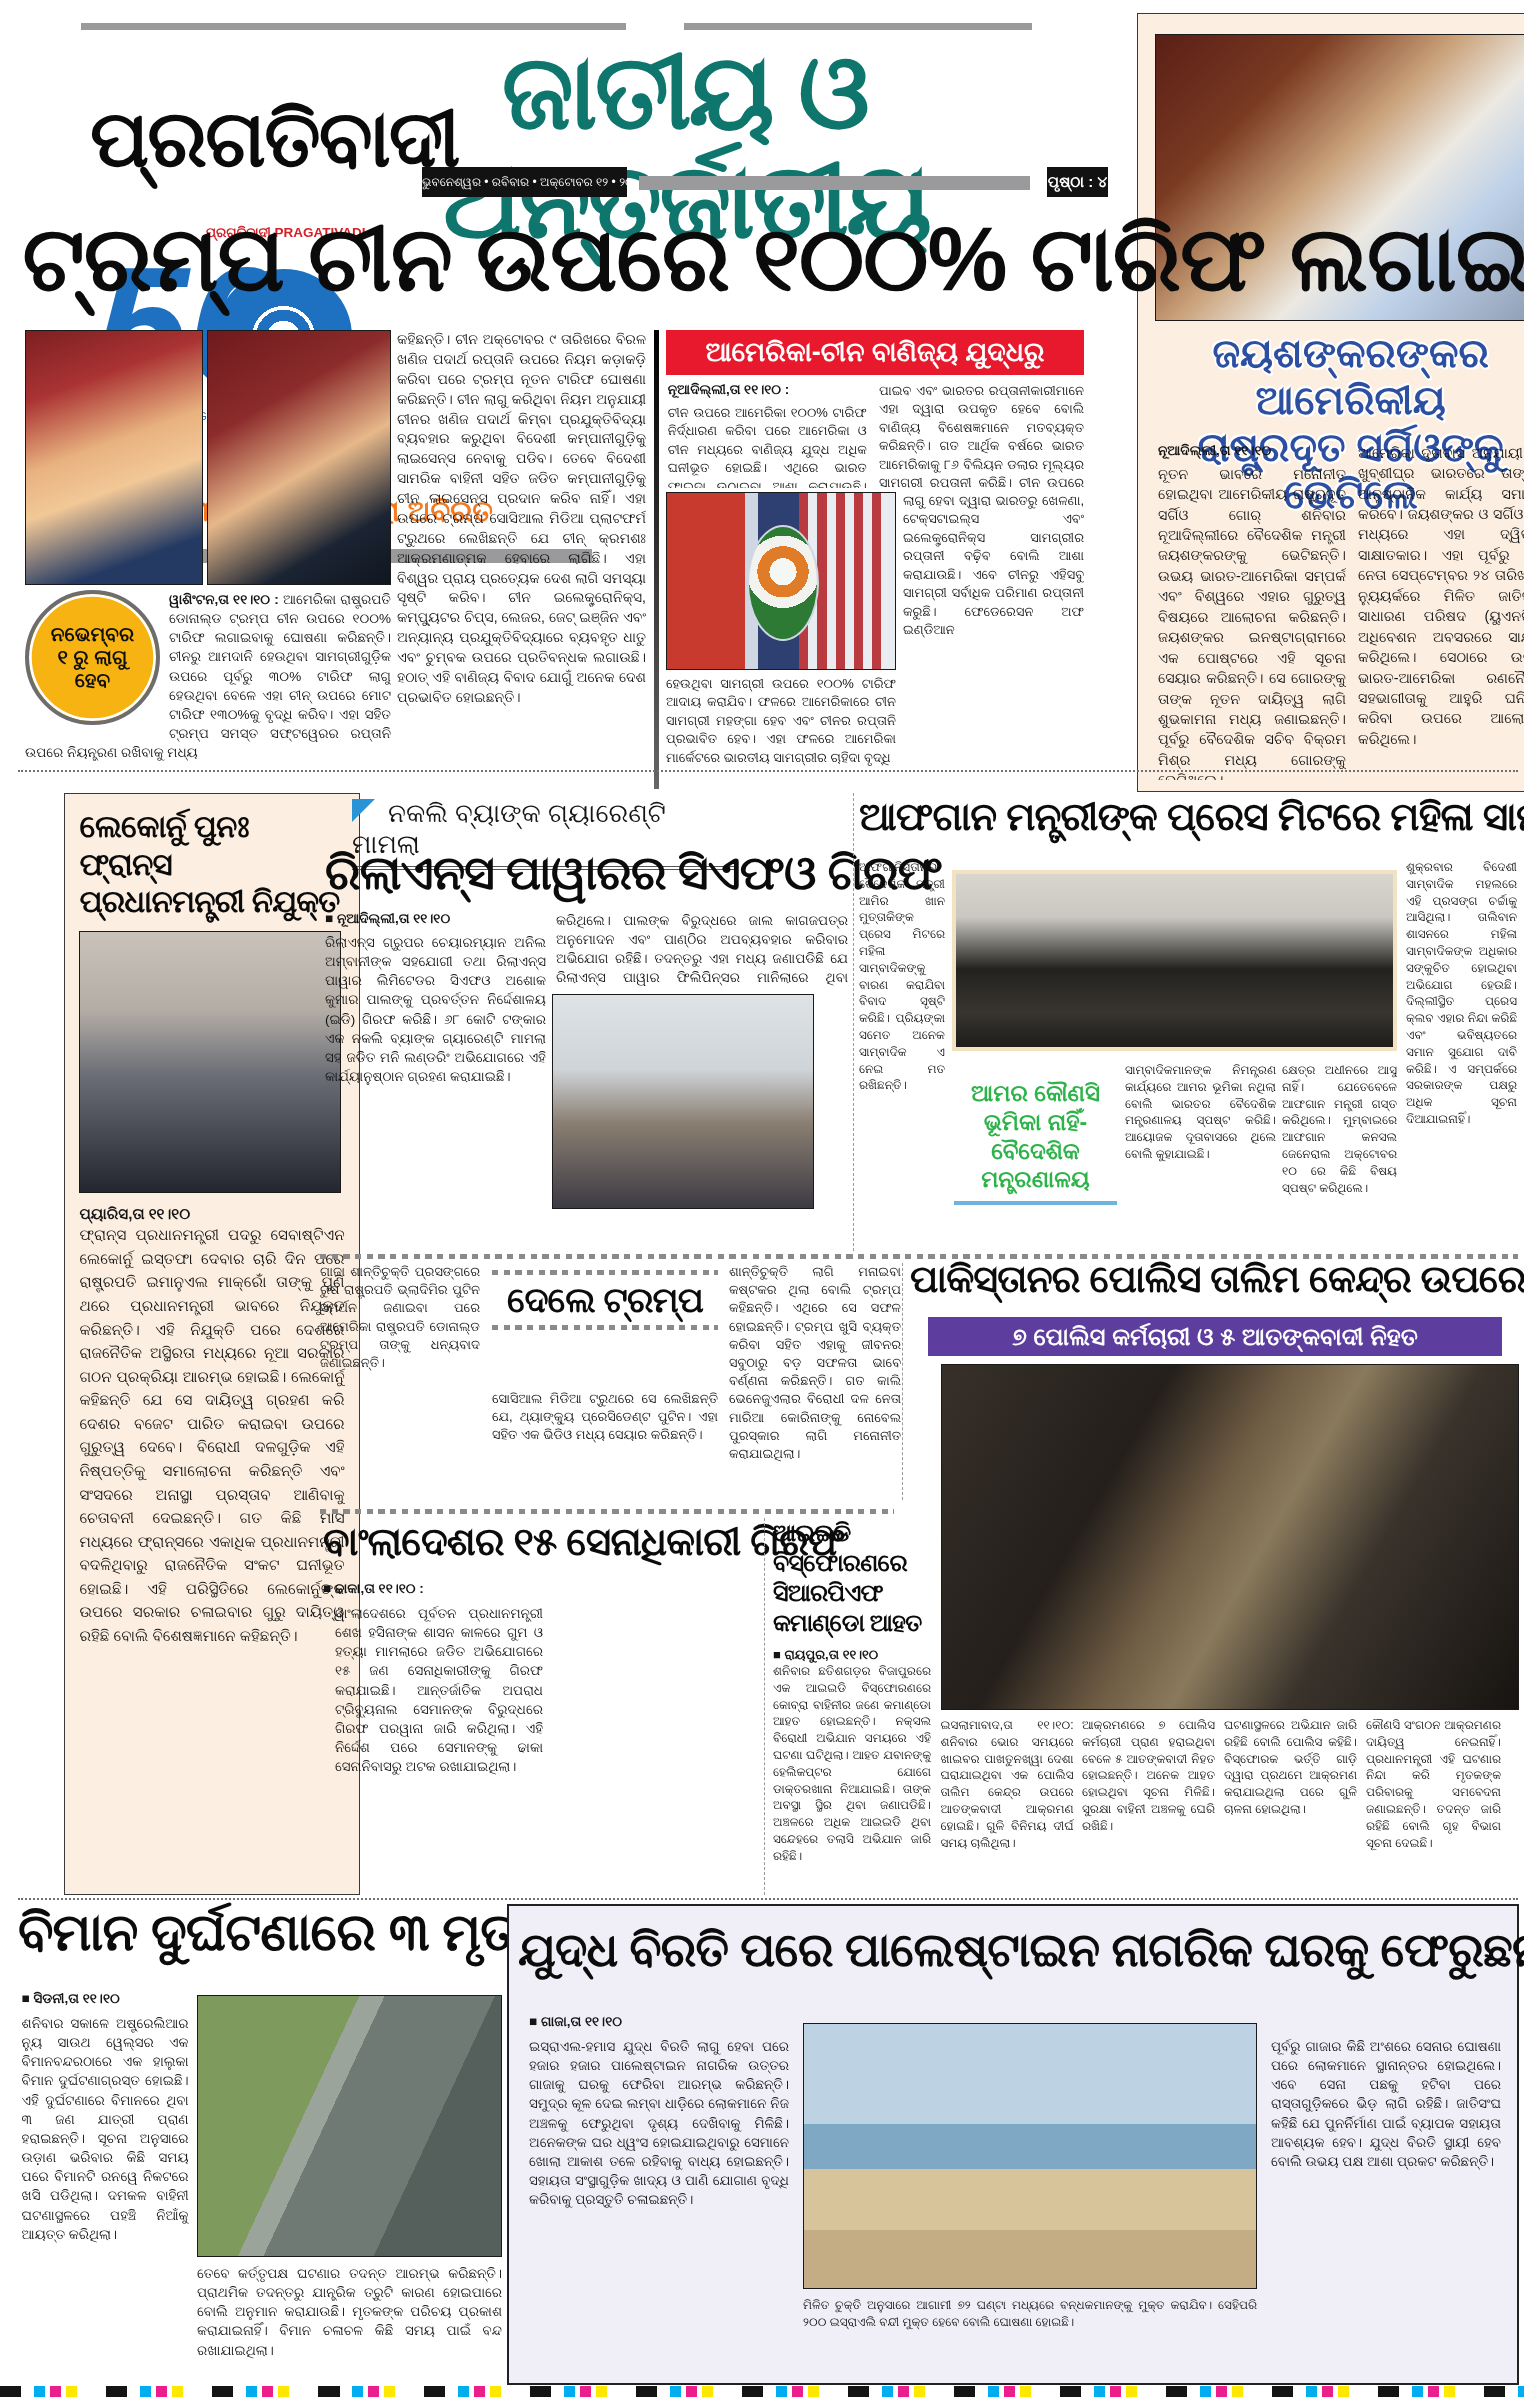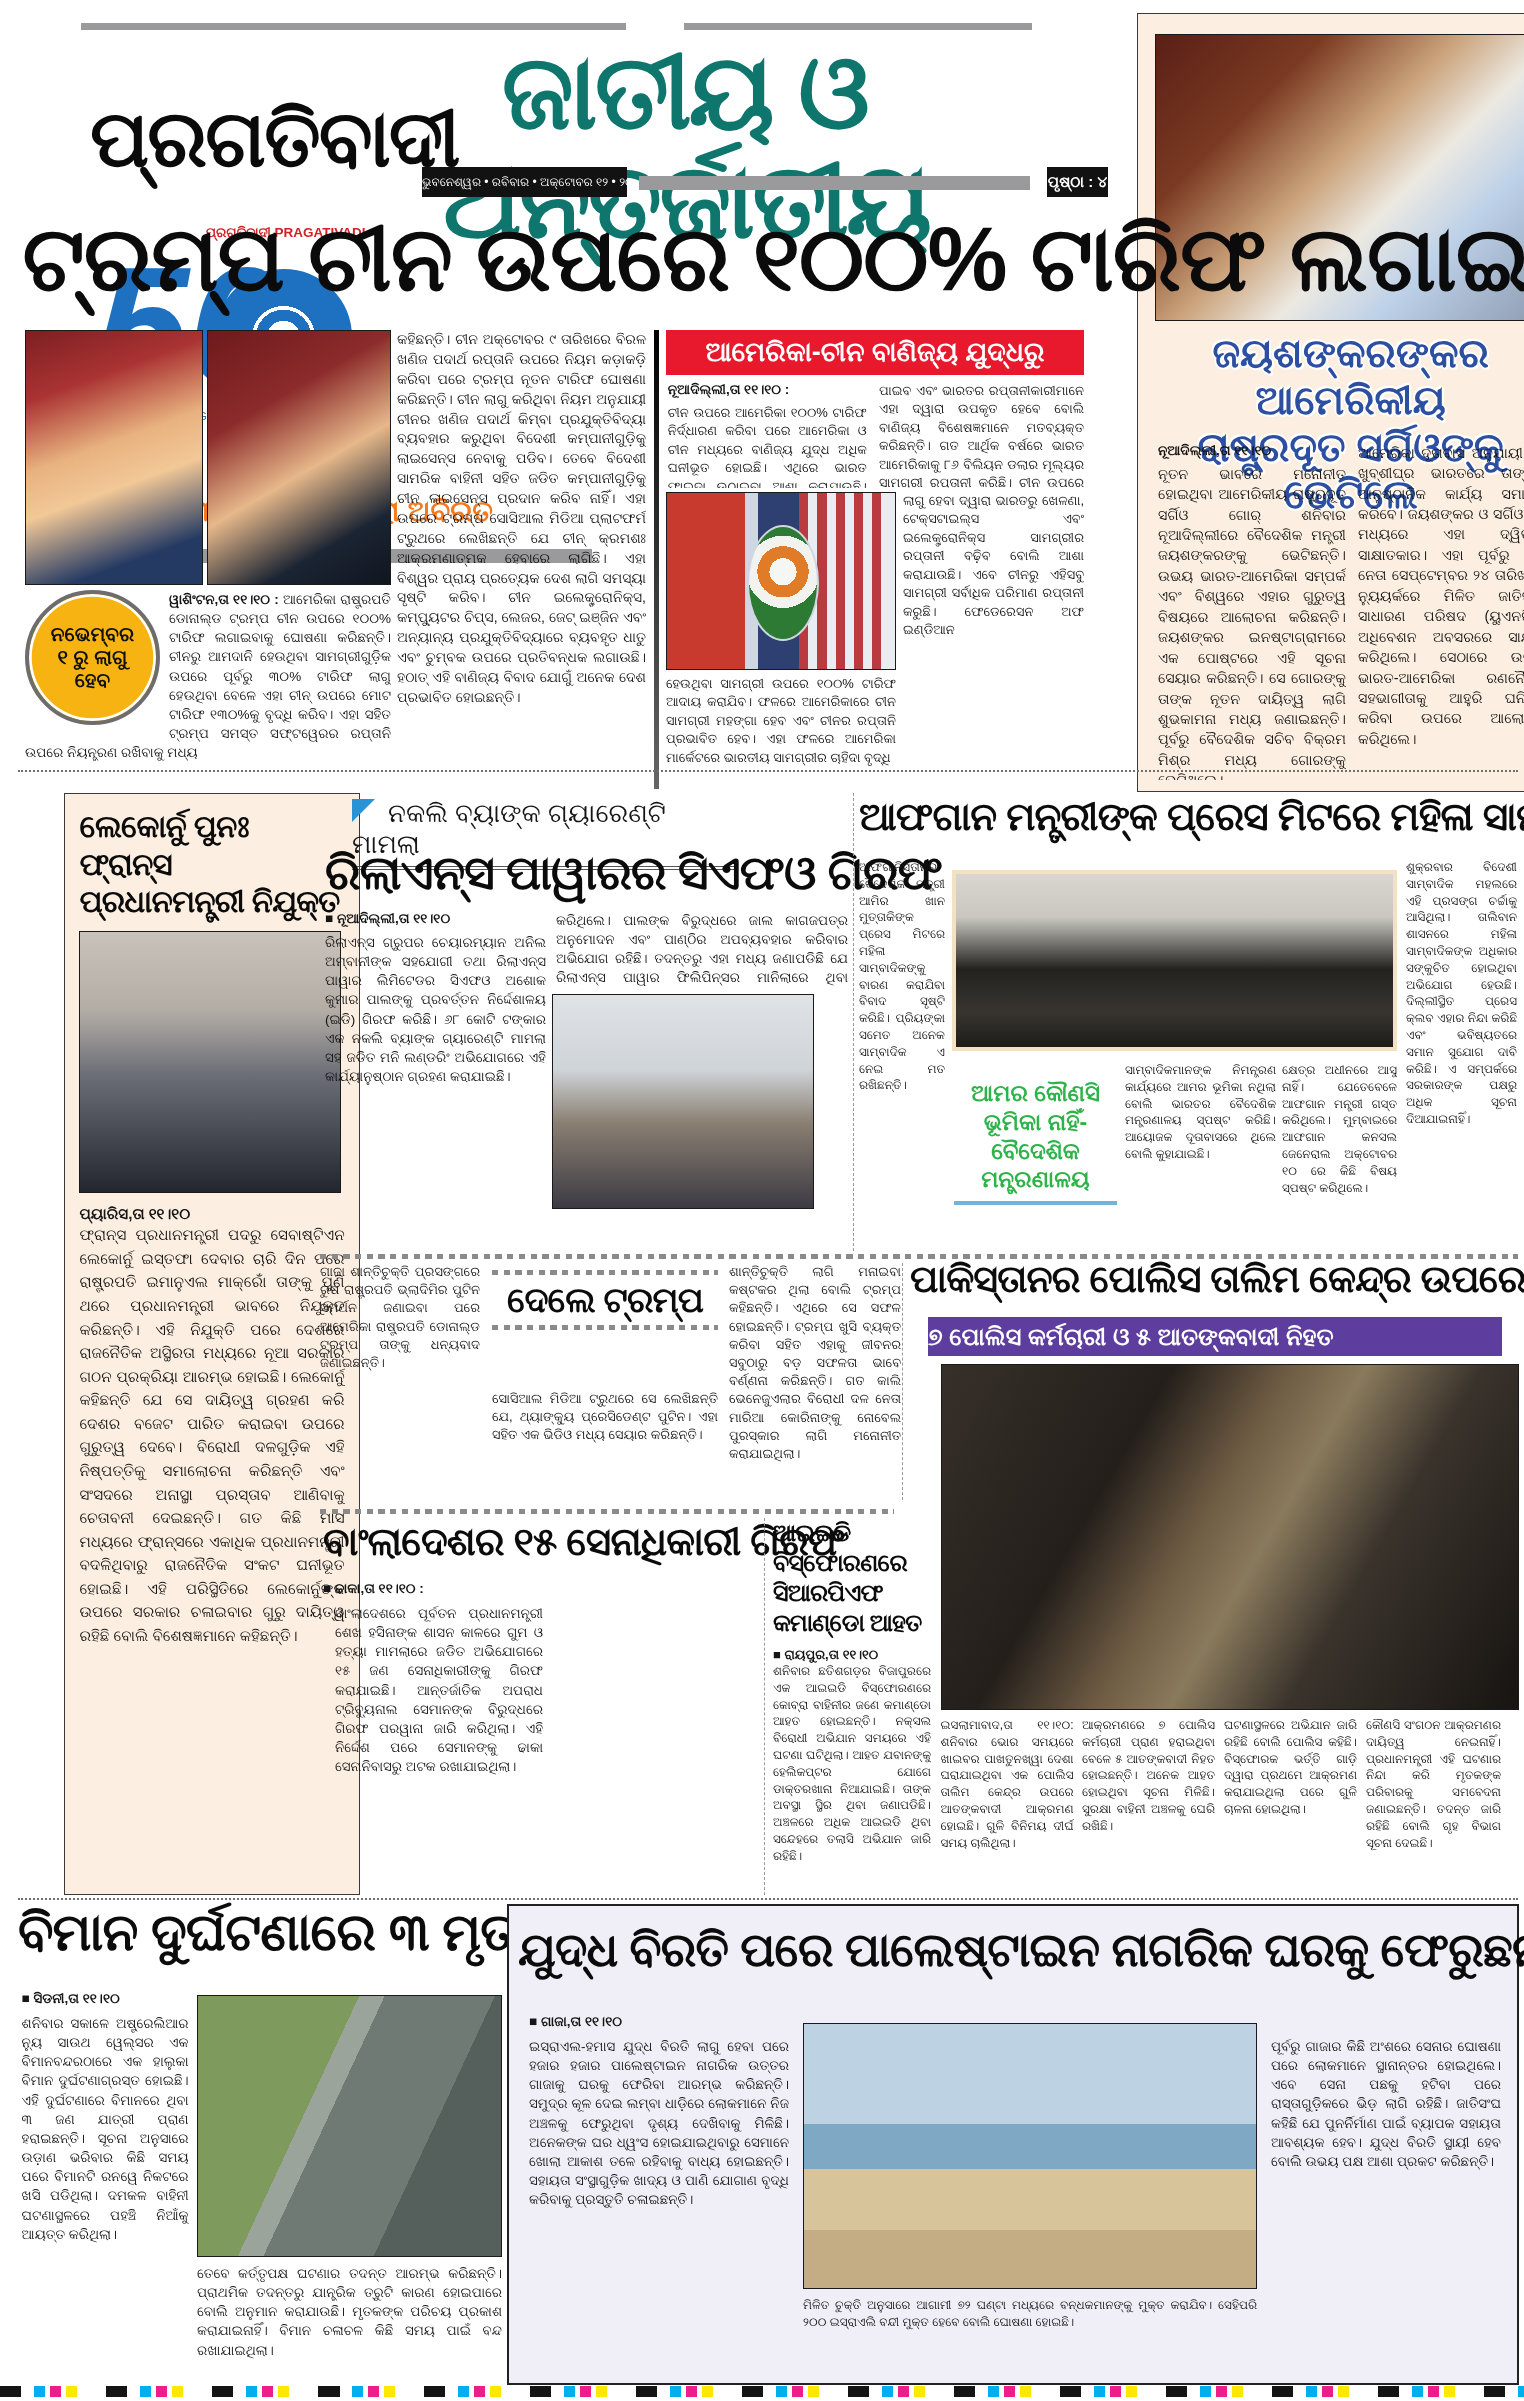--- a/index.html
+++ b/index.html
@@ -26,21 +26,21 @@
   .ph-flags:after{content:"";position:absolute;left:35%;top:18%;width:30%;height:64%;border-radius:50%;background:radial-gradient(circle at 50% 40%,#f4f7f4 0 18%,#e07b28 18% 34%,#f2f2ef 34% 48%,#2d7a34 48% 100%);border:2.7px solid #cfd8e2;}
   .ph-handshake{background:linear-gradient(135deg,#5a1f16 0%,#7a3a22 25%,#caa27a 45%,#ece9e2 60%,#bcd0e8 75%,#8d9bb0 100%);}
   .ph-lecornu{background:linear-gradient(180deg,#c8c2ba 0%,#b3ada6 30%,#6b6e76 55%,#23262e 100%);}
   .ph-cfo{background:linear-gradient(180deg,#dfe3e6 0%,#cfd4d8 35%,#8a7f72 60%,#3c3a43 100%);}
   .ph-afghan{background:linear-gradient(180deg,#d8d6cf 0%,#c9c7c0 25%,#23221f 55%,#383530 80%,#1d1c19 100%);}
   .ph-burnt{background:linear-gradient(120deg,#37302a 0%,#241f1b 30%,#6e5b43 45%,#8a7a5c 55%,#3a332c 70%,#171411 100%),linear-gradient(#88a06a,#88a06a);}
   .ph-crash{background:linear-gradient(115deg,#7e9a5c 0 38%,#9aa49a 38% 44%,#6f7a74 44% 70%,#55605c 70% 100%);}
   .ph-gaza{background:linear-gradient(180deg,#bdd3e4 0 38%,#7fa8c4 38% 55%,#d8c49a 55% 78%,#c4ad85 78% 100%);}
   .quote-green{color:#2eb34a;font-weight:900;text-align:center;line-height:1.25;}
   .redbar{background:#e8192c;color:#fff;font-weight:900;text-align:center;}
-  .purplebar{background:#5d3e9e;color:#fff;font-weight:900;text-align:left;}
+  .purplebar{background:#5d3e9e;color:#fff;font-weight:900;text-align:center;}
   .blackbar{background:#121212;color:#fff;text-align:center;}
   .badge-circle{width:127px;height:127px;border-radius:50%;background:#f7b311;border:4.5px solid #6d6d6d;box-shadow:0 0 0 2.7px #fff inset;float:left;margin:0 9px 3.6px 0;display:flex;flex-direction:column;align-items:center;justify-content:center;font-weight:900;color:#101010;line-height:1.15;}
   .outline-blue{color:#2d4fa1;text-shadow:-1.8px 0 #fff,1.8px 0 #fff,0 -1.8px #fff,0 1.8px #fff,1.8px 1.8px #fff,-1.8px -1.8px #fff;}
   .cmyk-strip{background:repeating-linear-gradient(90deg,#141414 0 21.5px,#ffffff 21.5px 34px,#00aef0 34px 45px,#ffffff 45px 50px,#ec1e8c 50px 61px,#ffffff 61px 66px,#ffe800 66px 77px,#ffffff 77px 106px);}
   .kicker-tri{width:0;height:0;border-left:23px solid #2a93d5;border-bottom:23px solid transparent;display:inline-block;margin-right:9px;}
 </style>
 </head>
 <body>
 
 <div id="page">

